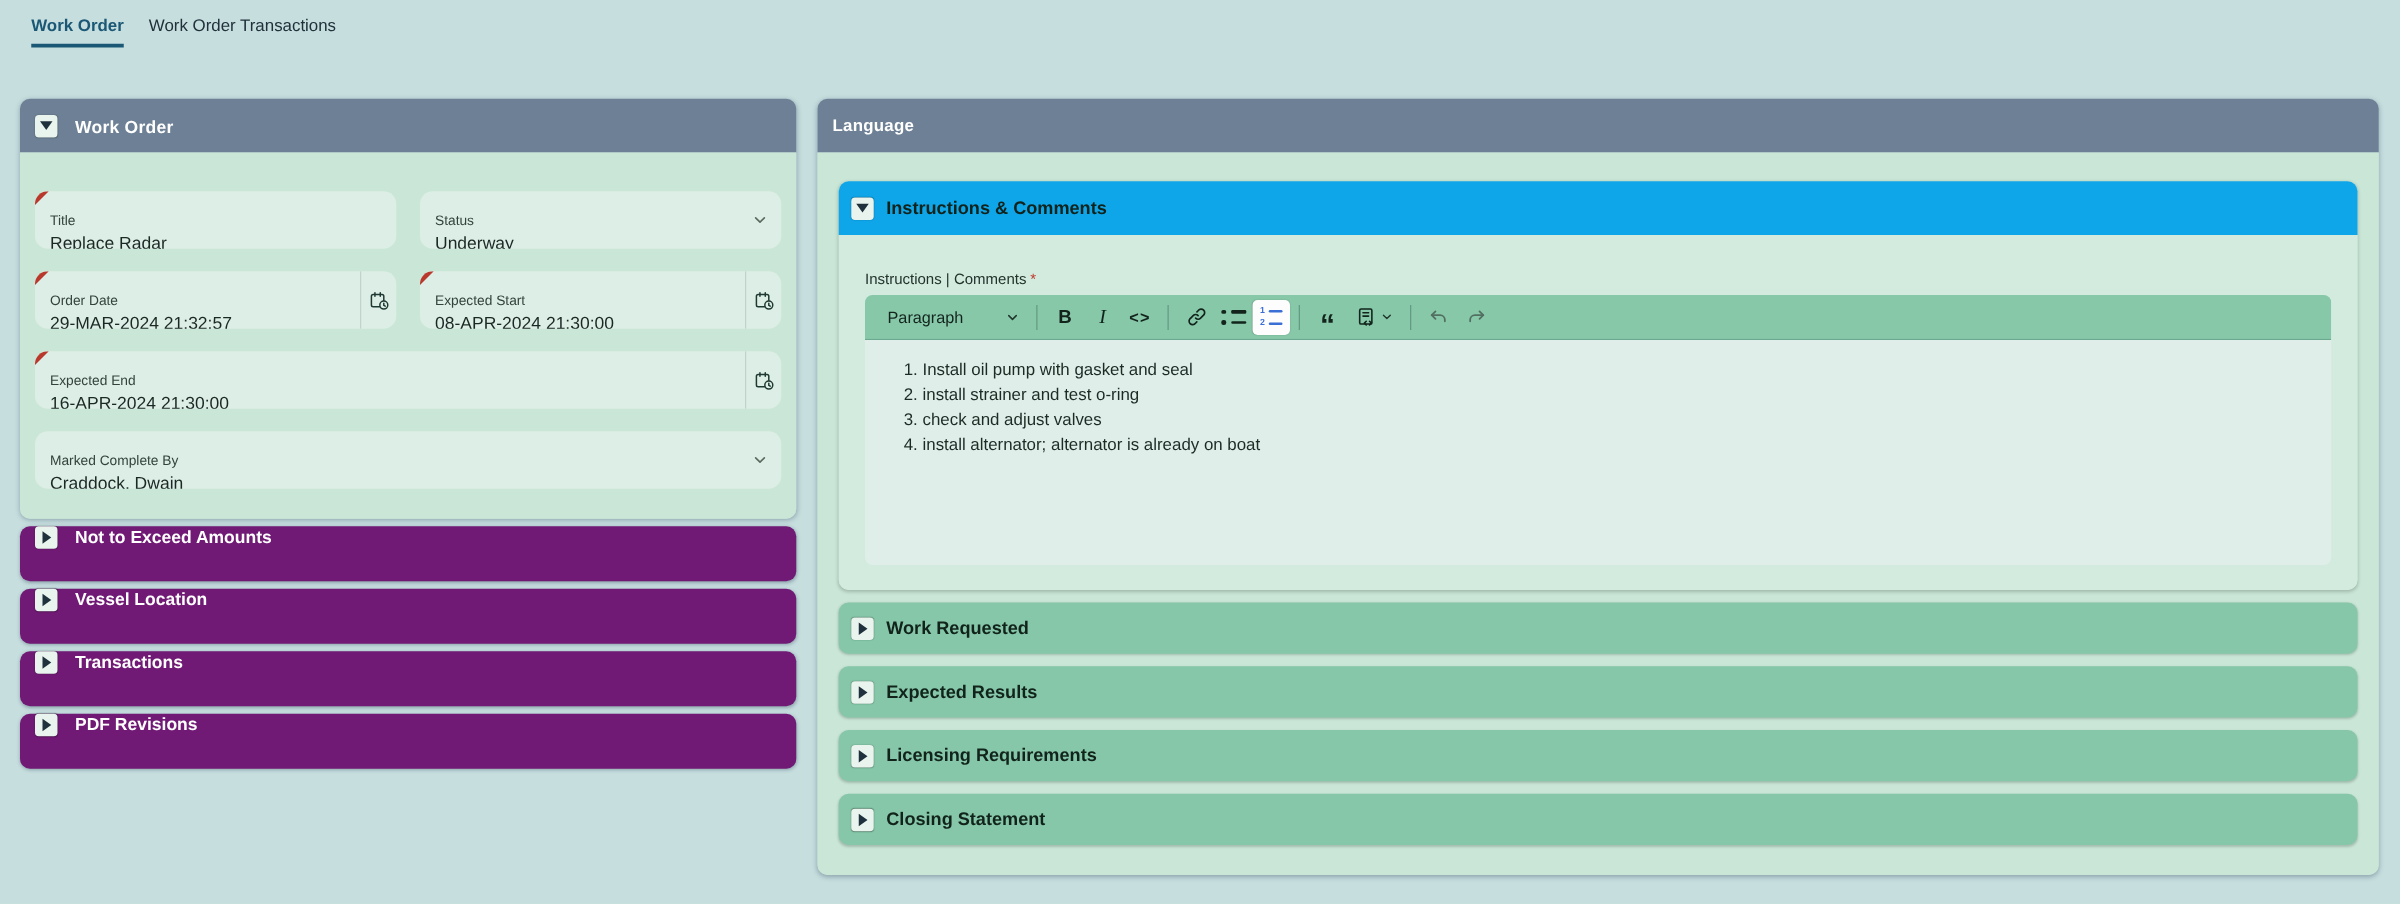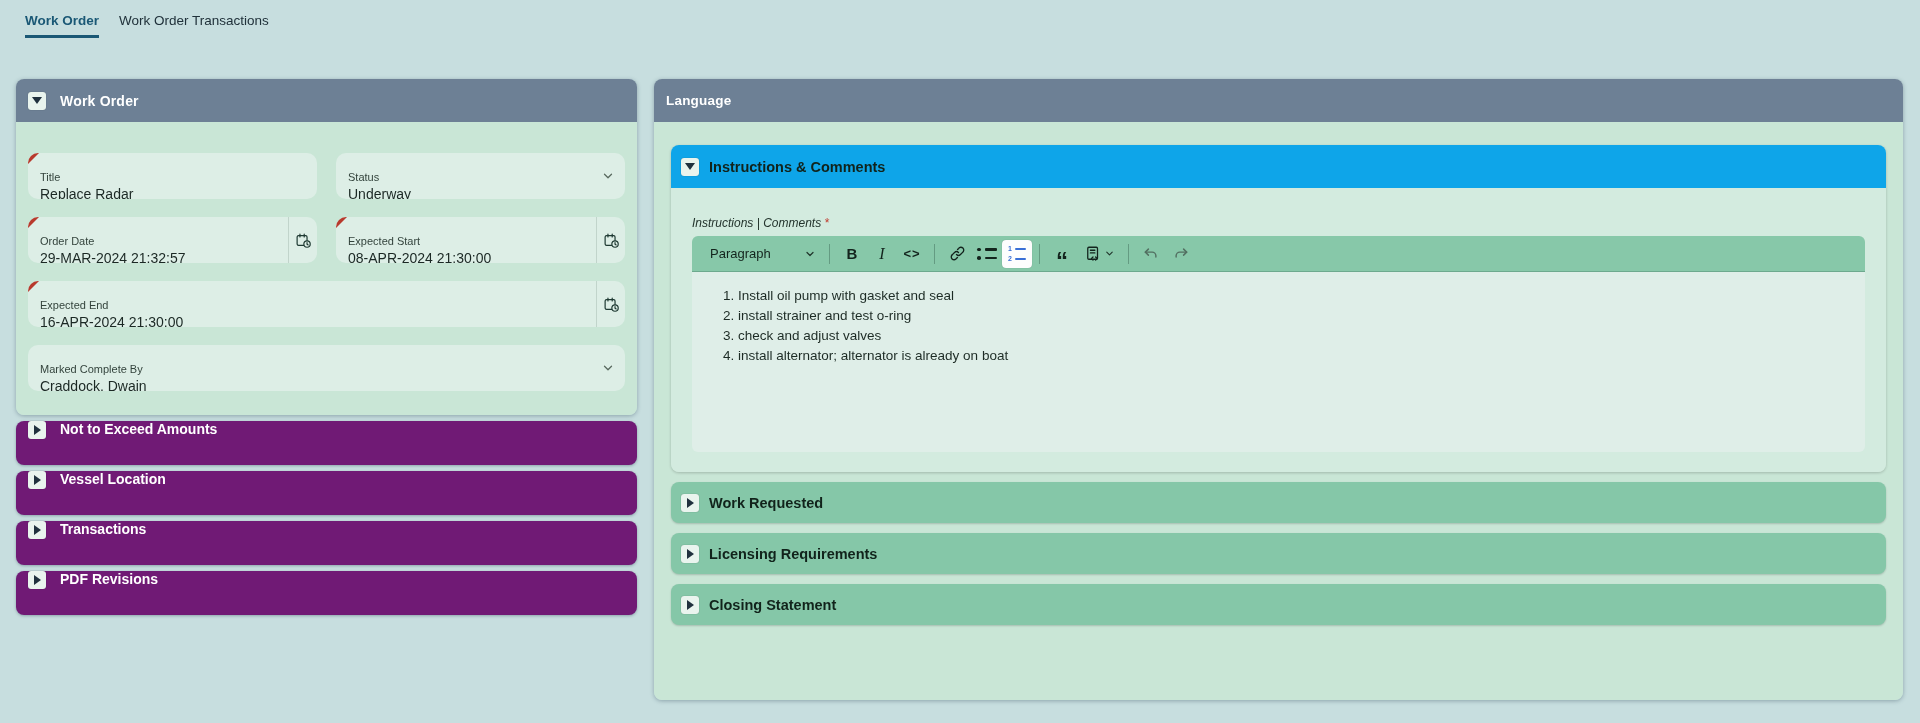--- a/index.html
+++ b/index.html
@@ -76,21 +76,21 @@
   }
   .green-section { border-radius:8px; box-shadow:0 1px 3px rgba(0,0,0,.2); }
   .green-header {
     height:43px; background:#0ea5e9; border-radius:8px 8px 0 0;
     display:flex; align-items:center; padding:0 10px; gap:10px; cursor:pointer;
   }
   .green-header .bar-title { color:#11231b; font-weight:700; font-size:14.5px; }
   .green-content {
     background:#d3ebdf; border-radius:0 0 8px 8px; padding:28px 21px 20px;
   }
-  .editor-label { font-size:12px; color:#23332c; margin-bottom:6px;font-style:italic; }
+  .editor-label { font-size:12px; color:#23332c; margin-bottom:6px; }
   .editor-label .req { color:#c0392b; margin-left:3px; font-size:12px; }
 
   .toolbar {
     background:#87c8a9; height:36px; border-radius:6px 6px 0 0;
     display:flex; align-items:center; padding:0 10px;
     border-bottom:1px solid rgba(18,60,45,.22);
   }
   .tb-dropdown {
     width:120px; height:28px; display:flex; align-items:center;
     justify-content:space-between; padding:0 6px 0 8px; font-size:13px;
@@ -363,24 +363,30 @@
       <div class="green-bar">
         <span class="collapse-btn">
             <span class="tri-right"></span>
           </span>
         <span class="bar-title">Work Requested</span>
       </div>
       <div class="green-bar">
         <span class="collapse-btn">
             <span class="tri-right"></span>
           </span>
-        <span class="bar-title">Licensing Requirements</span>
+        <span class="bar-title">Expected Results</span>
       </div>
       <div class="green-bar">
         <span class="collapse-btn">
             <span class="tri-right"></span>
           </span>
+        <span class="bar-title">Licensing Requirements</span>
+      </div>
+      <div class="green-bar">
+        <span class="collapse-btn">
+            <span class="tri-right"></span>
+          </span>
         <span class="bar-title">Closing Statement</span>
       </div>
 
     </div>
   </div>
 </div>
 
 </body></html>

